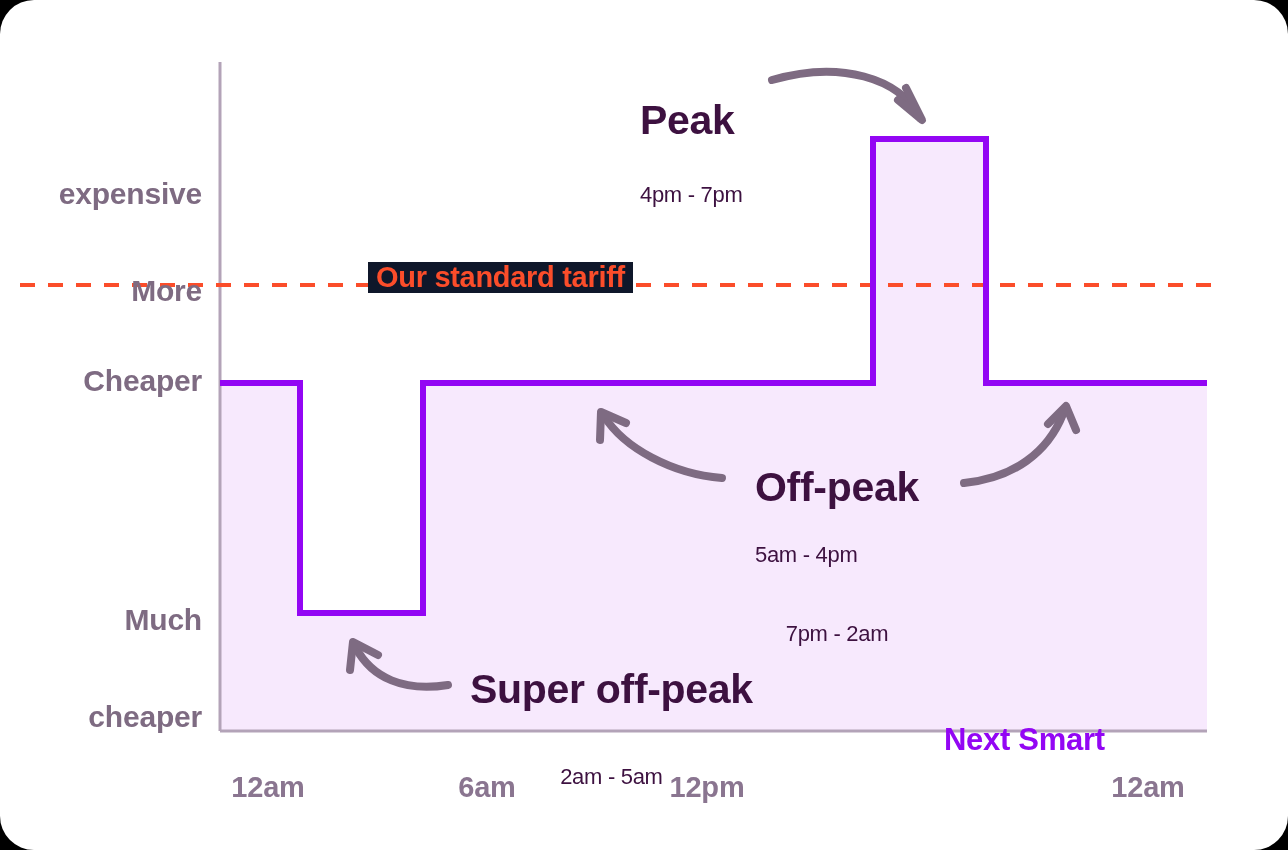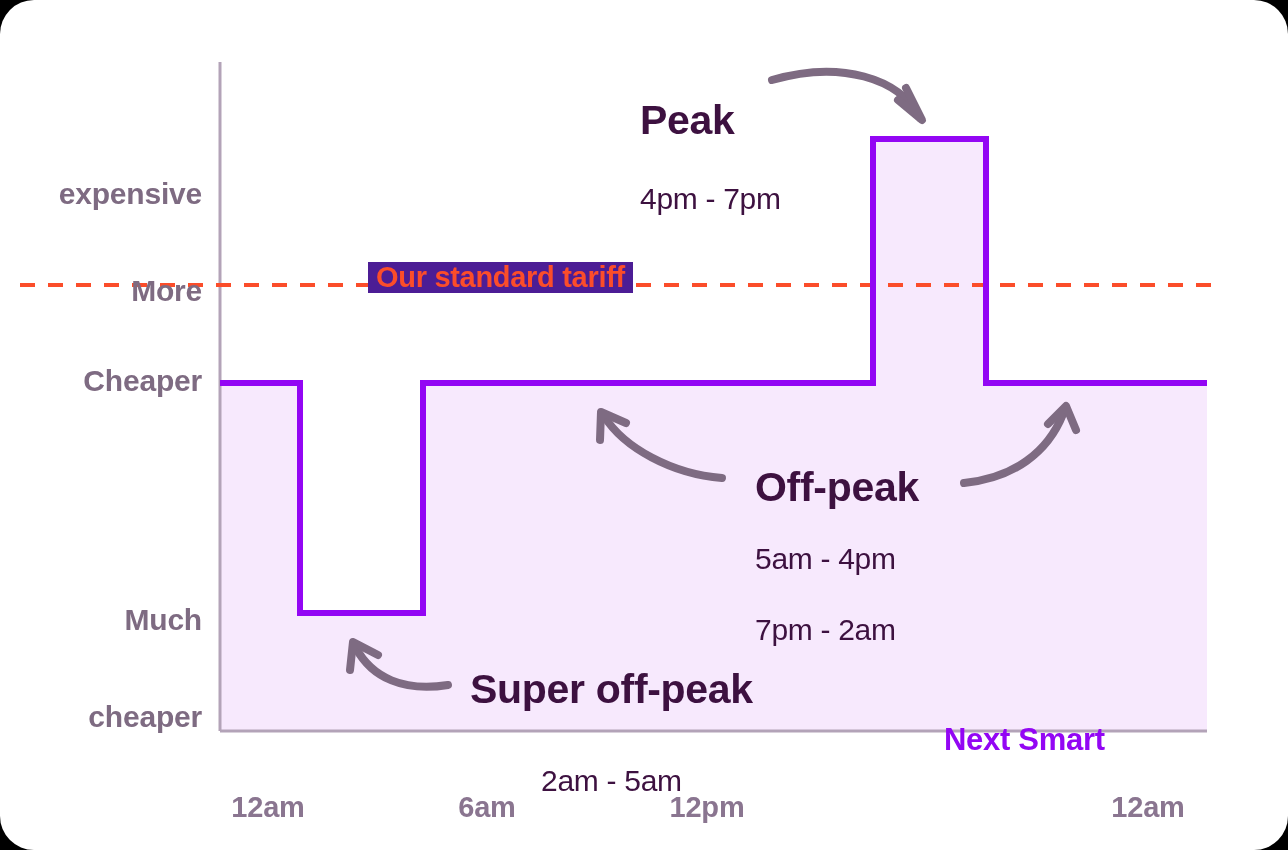--- a/index.html
+++ b/index.html
@@ -41,46 +41,45 @@
   #y-much { right: 1086px; top: 539px; }
 
   
   .xlabel {
     color: #8a7590;
     font-weight: bold;
     font-size: 29px;
     text-align: center;
     width: 160px;
     letter-spacing: -0.2px;
-    margin-top: 20px;
   }
 
   
   #standard-tariff-label {
     color: #fb4d2a;
     font-weight: bold;
     font-size: 29px;
     left: 368px;
     top: 262px;
     letter-spacing: -0.3px;
-    background: #4c1d95;
+    background: #0f172a;
     padding: 0 8px;
   }
 
   
   .annot-title {
     color: #3d1140;
     font-weight: bold;
     font-size: 41px;
     letter-spacing: -0.3px;
   }
   .annot-sub {
     color: #3d1140;
     font-weight: normal;
-    font-size: 30px;
+    font-size: 22px;
     letter-spacing: -0.3px;
   }
   #annot-peak { left: 640px; top: 63px; }
   #annot-offpeak { left: 755px; top: 430px; }
   #annot-superoffpeak { left: 470px; top: 632px; text-align: center; }
 
   #brand-label {
     left: 944px;
     top: 620px;
     color: #9306f4;
@@ -149,21 +148,21 @@
   <div class="lbl" id="standard-tariff-label">Our standard tariff</div>
 
   <div class="lbl" id="annot-peak">
     <div class="annot-title">Peak</div>
     <div class="annot-sub" style="margin-top:7px;">4pm - 7pm</div>
   </div>
 
   <div class="lbl" id="annot-offpeak">
     <div class="annot-title">Off-peak</div>
     <div class="annot-sub" style="">5am - 4pm</div>
-    <div class="annot-sub" style="margin-top:4px;">7pm - 2am</div>
+    <div class="annot-sub" style="margin-top:20px;text-align:center;">7pm - 2am</div>
   </div>
 
   <div class="lbl" id="annot-superoffpeak">
     <div class="annot-title">Super off-peak</div>
     <div class="annot-sub" style="margin-top:20px;">2am - 5am</div>
   </div>
 
   <div class="lbl" id="brand-label">
     <div>Next Smart</div>
     

